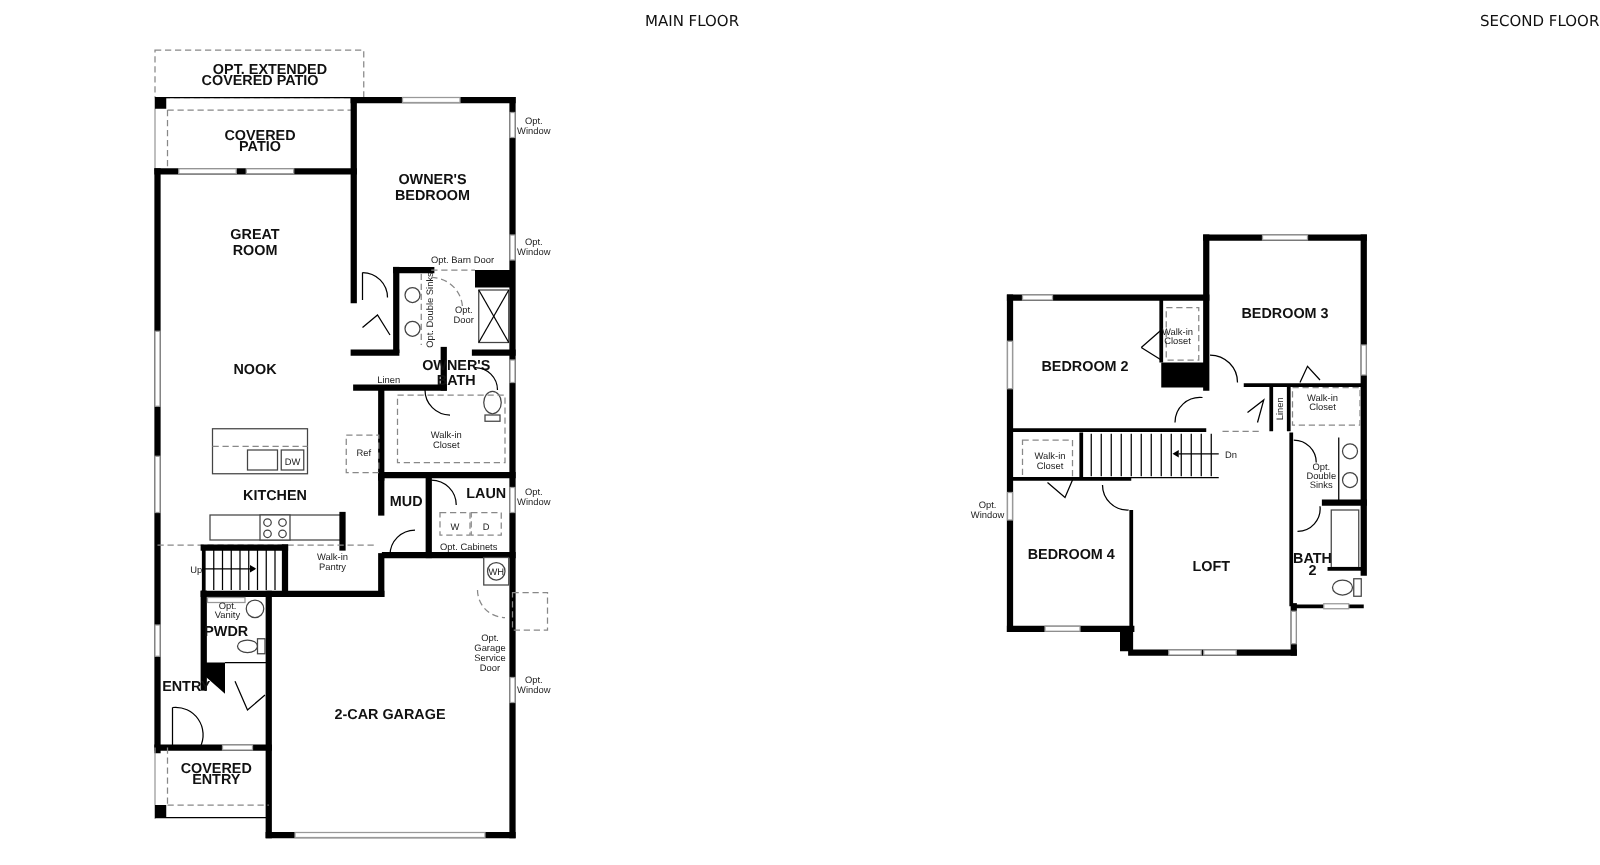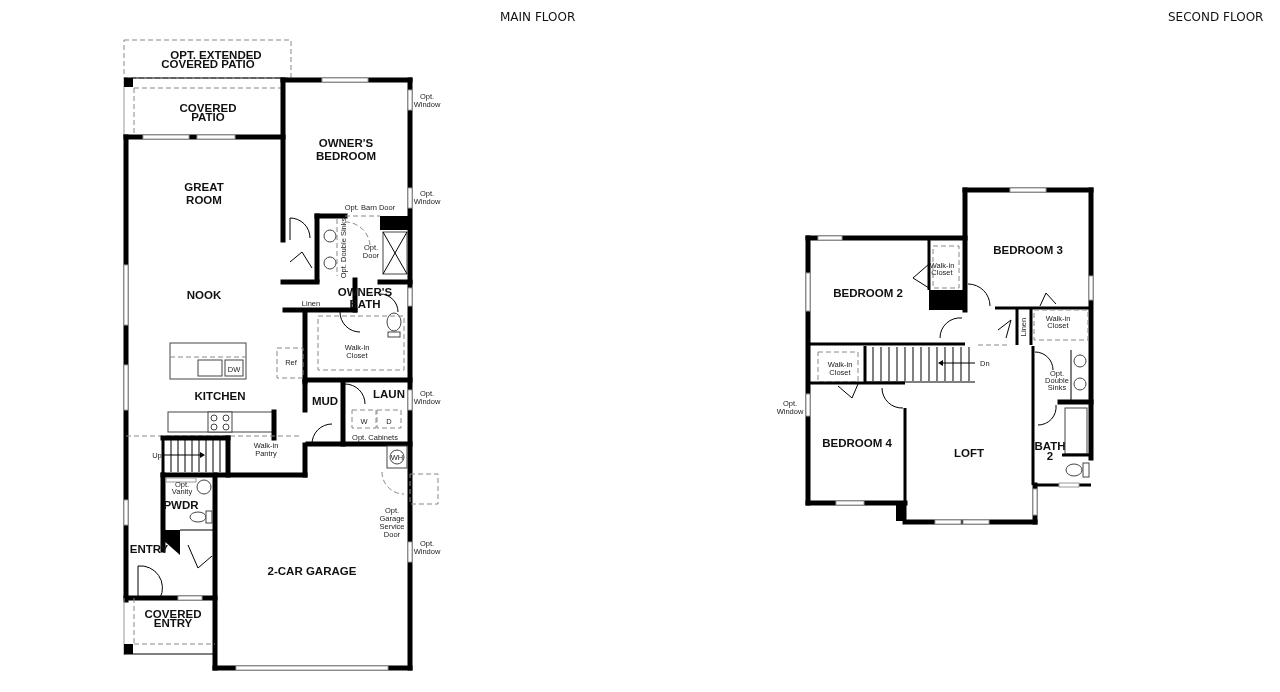--- a/index.html
+++ b/index.html
@@ -1,17 +1,17 @@
 <!DOCTYPE html>
 <html><head>
 <meta charset="utf-8">
 <style>
   html,body{margin:0;padding:0;background:#fff;}
   body{width:1280px;height:692px;position:relative;overflow:hidden;font-family:"Liberation Sans",sans-serif;color:#111;}
-  .floor-title{position:absolute;top:10px;font-family:"DejaVu Sans",sans-serif;font-size:12px;letter-spacing:0;color:#111;}
+  .floor-title{position:absolute;top:10px;font-family:"DejaVu Sans",sans-serif;font-size:12px;letter-spacing:0;color:#111;margin-left:16px;}
   #main-title{left:500px;}
   #second-title{left:1168px;text-align:right;}
   svg{position:absolute;left:0;top:0;}
   .w{fill:#000;}
   .wl{stroke:#000;stroke-width:5;fill:none;stroke-linecap:square;}
   .wt{stroke:#000;stroke-width:3;fill:none;}
   .thin{stroke:#000;stroke-width:1;fill:none;}
   .dash{stroke:#888;stroke-width:1;stroke-dasharray:5,3;fill:none;}
   .win{stroke:#999;stroke-width:1;fill:#fff;}
   .room{font-family:"Liberation Sans",sans-serif;font-weight:bold;font-size:11.5px;fill:#111;text-anchor:middle;}

